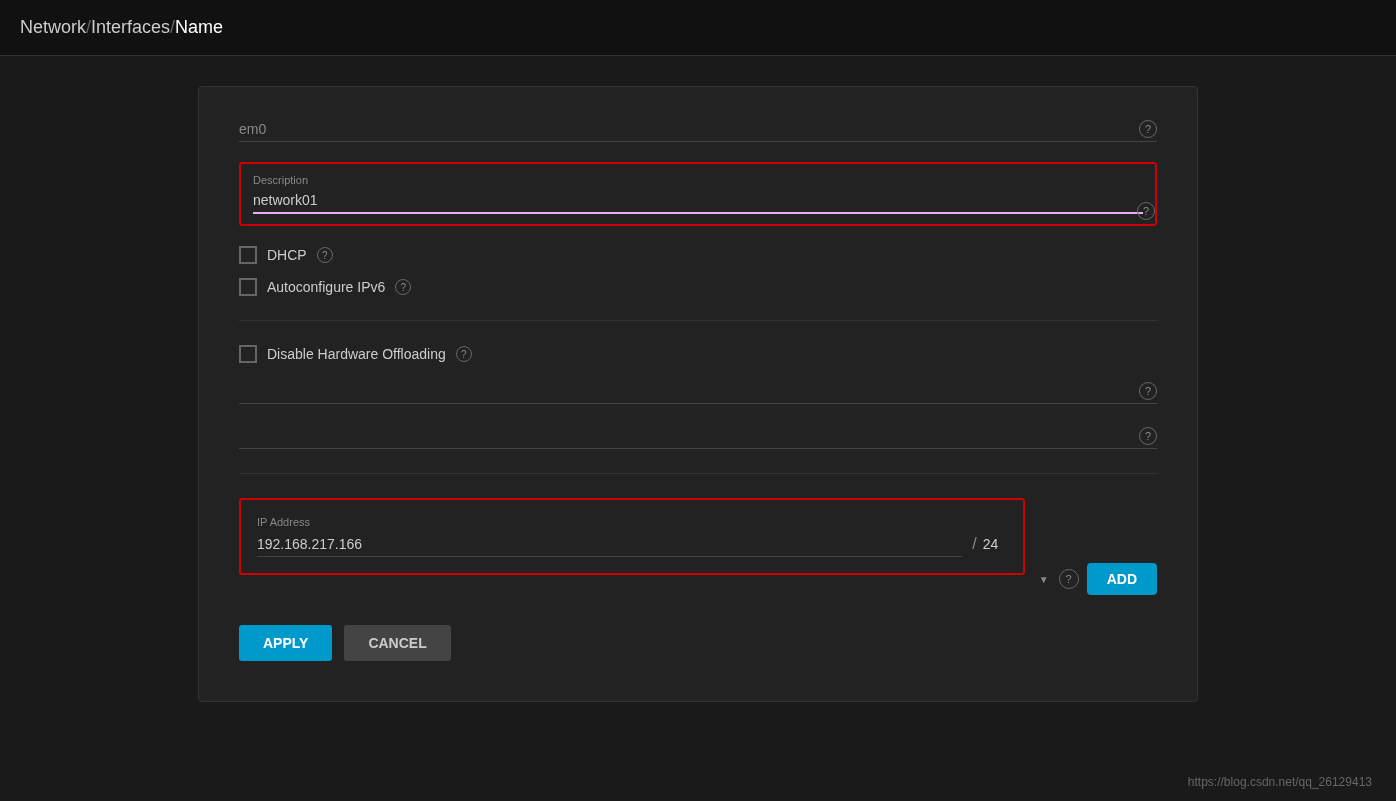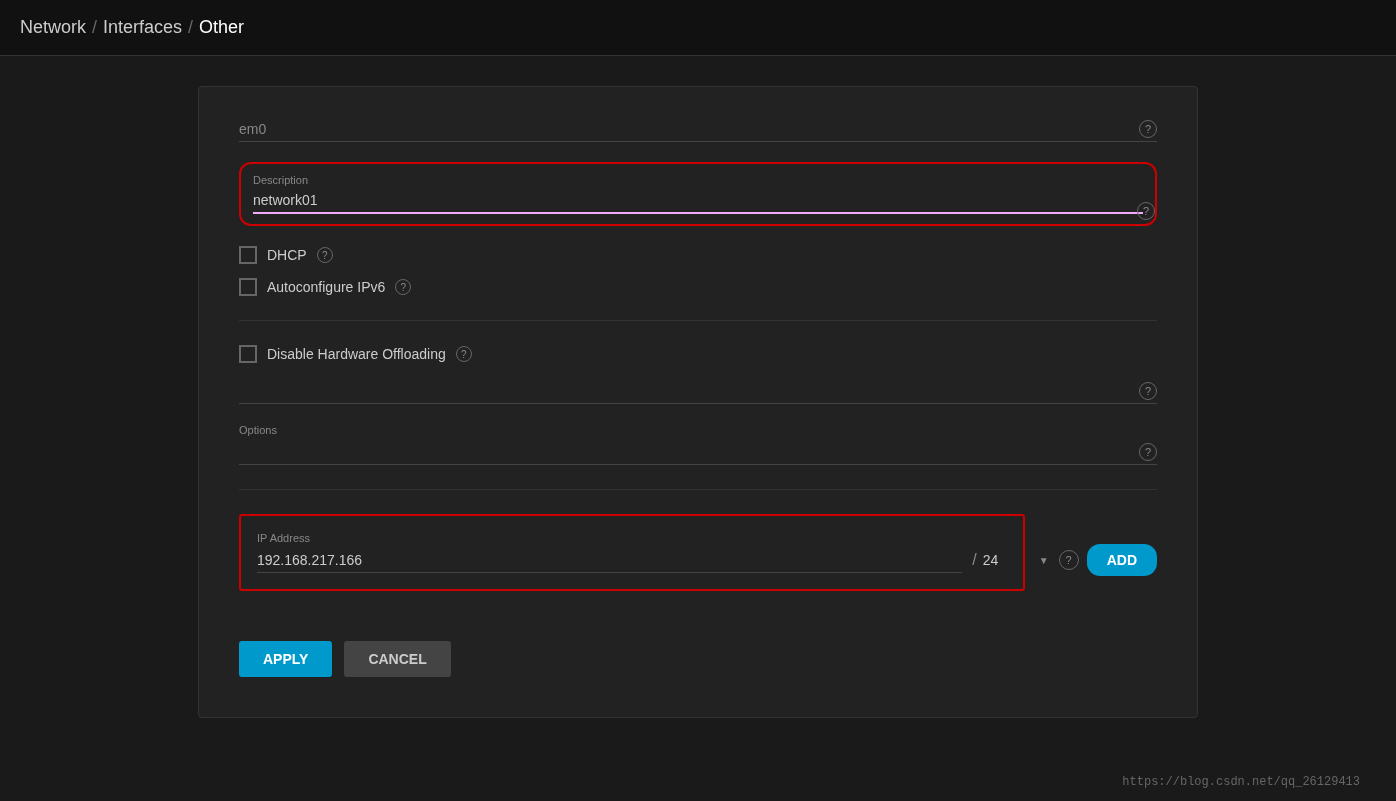--- a/index.html
+++ b/index.html
@@ -16,21 +16,21 @@
       background: #111;
       height: 56px;
       display: flex;
       align-items: center;
       padding: 0 20px;
       border-bottom: 1px solid #333;
     }
     .breadcrumb {
       display: flex;
       align-items: center;
-      gap: 6px;
+      gap: 0;
       font-size: 18px;
       color: #ccc;
     }
     .breadcrumb a {
       color: #ccc;
       text-decoration: none;
       cursor: pointer;
     }
     .breadcrumb .sep { color: #666; }
     .breadcrumb .current { color: #fff; }
@@ -212,21 +212,21 @@
       font-size: 11px;
       color: #888;
       cursor: pointer;
       flex-shrink: 0;
     }
     .add-btn {
       background: #0099cc;
       color: #fff;
       border: none;
       padding: 8px 20px;
-      border-radius: 13px;
+      border-radius: 4px;
       cursor: pointer;
       font-size: 14px;
       font-weight: bold;
       flex-shrink: 0;
     }
 
     
     .action-buttons {
       display: flex;
       gap: 12px;
@@ -250,49 +250,48 @@
       border-radius: 3px;
       cursor: pointer;
       font-size: 14px;
       font-weight: bold;
     }
 
     
     .watermark {
       position: fixed;
       bottom: 12px;
-      right: 36px;
+      right: 24px;
       font-size: 12px;
       color: #666;
-      font-family: Liberation Mono, monospace;
     }
   </style>
 </head>
 <body>
 
 <div class="topbar">
   <div class="breadcrumb">
     <a>Network</a>
     <span class="sep">/</span>
     <a>Interfaces</a>
     <span class="sep">/</span>
-    <span class="current">Other</span>
+    <span class="current">Name</span>
   </div>
 </div>
 
 <div class="main-content">
   <div class="form-container">
 
 
     <div class="form-group" style="position:relative;">
       <input type="text" class="form-input" value="em0" readonly="" style="color: rgb(136, 136, 136);">
       <div class="help-icon">?</div>
     </div>
 
-    <div class="description-box" style="position:relative;border-radius:12px;">
+    <div class="description-box" style="position:relative;">
       <label class="form-label">Description</label>
       <input type="text" class="form-input highlighted" value="network01" style="">
       <div class="help-icon" style="bottom:4px;">?</div>
     </div>
 
     <div class="checkbox-row">
       <div class="checkbox-box"></div>
       <span class="checkbox-label">DHCP</span>
       <div class="checkbox-help">?</div>
     </div>
@@ -311,29 +310,28 @@
       <span class="checkbox-label">Disable Hardware Offloading</span>
       <div class="checkbox-help">?</div>
     </div>
 
     <div class="form-group" style="position:relative; margin-top:16px;">
       <input type="text" class="form-input" value="" style="">
       <div class="help-icon">?</div>
     </div>
 
     <div class="form-group" style="position:relative; margin-top:16px;">
-      <label class="form-label">Options</label>
       <input type="text" class="form-input" value="" style="">
       <div class="help-icon">?</div>
     </div>
 
     <div class="divider"></div>
 
 
-    <div style="display:flex; align-items:flex-start; gap:12px;">
+    <div style="display:flex; align-items:flex-end; gap:12px;">
       <div class="ip-addresses-box" style="flex:1;">
         <div class="ip-row">
           <div class="ip-input-group">
             <label class="form-label">IP Address</label>
             <input type="text" class="form-input" value="192.168.217.166" style="">
           </div>
           <div class="cidr-group">
             <span class="cidr-sep">/</span>
             <span class="cidr-value">24</span>
           </div>

